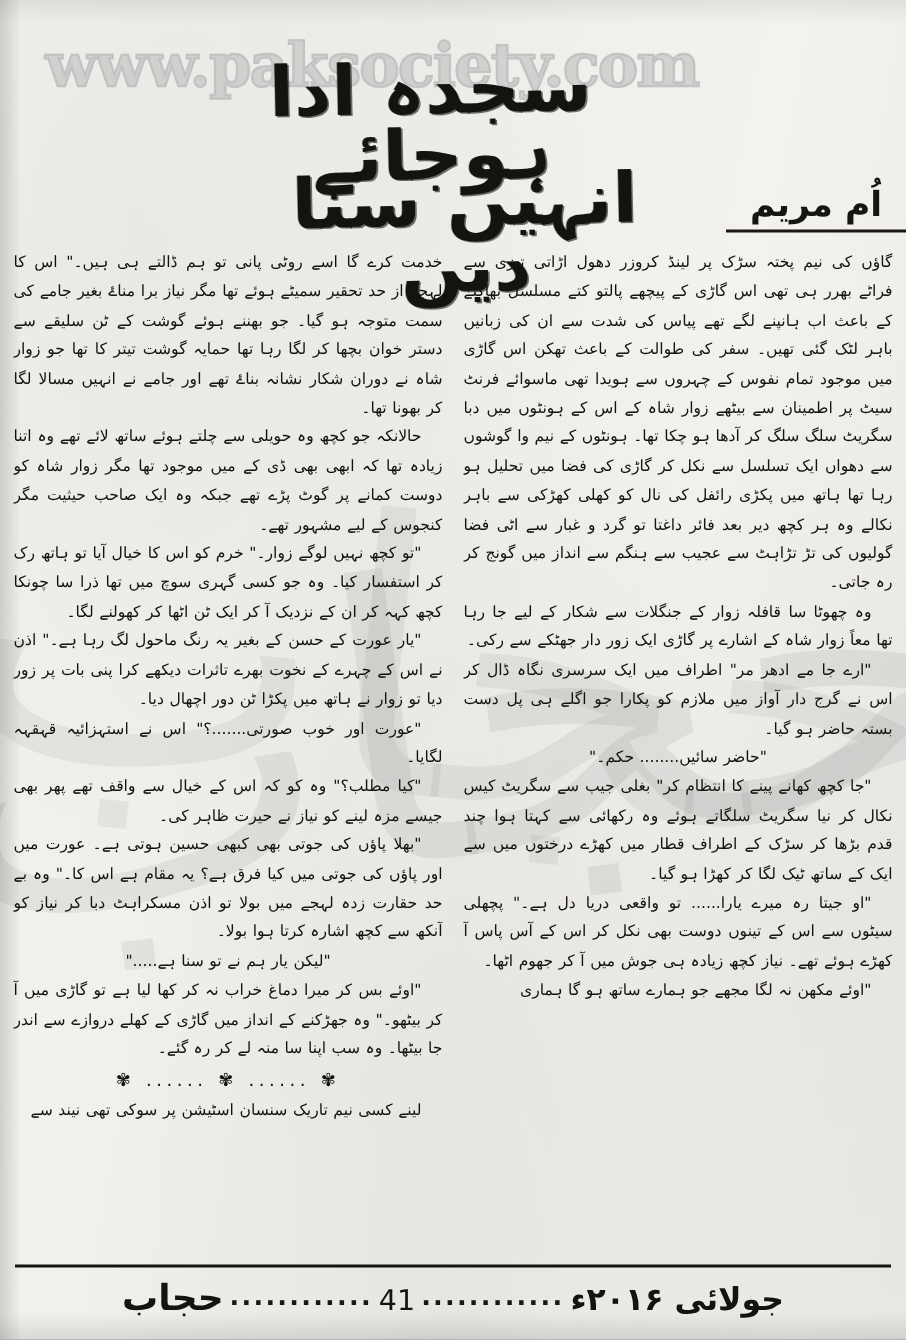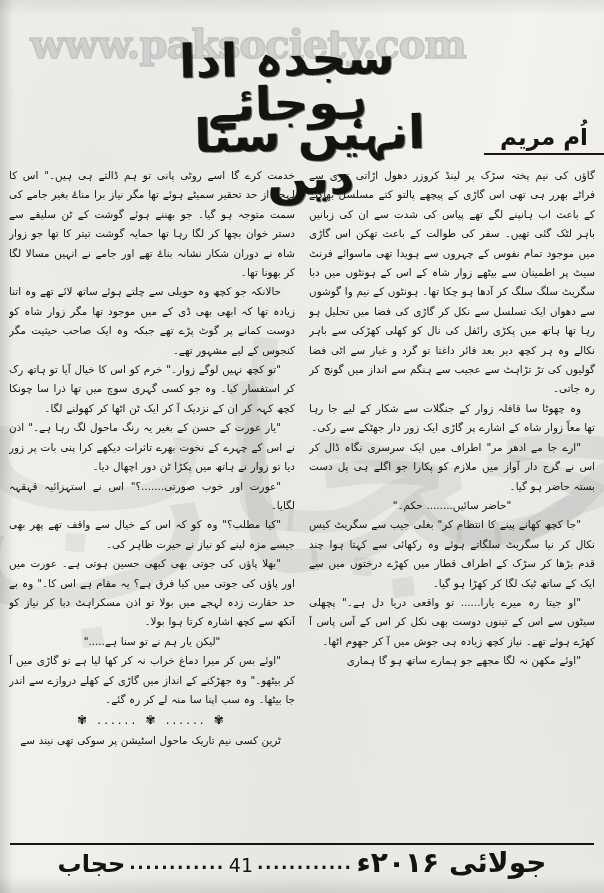--- a/index.html
+++ b/index.html
@@ -195,21 +195,21 @@
     position: relative;
     top: -3px;
   }
   .footer-page {
     font-size: 19px;
     direction: ltr;
     font-weight: normal;
     color: #15130f;
   }
   .footer-date {
-    font-size: 28px;
+    font-size: 21px;
     letter-spacing: -0.5px;
   }
 
   
   .scan-edge-left {
     position: absolute;
     top:0; bottom:0; left:0; width: 14px;
     background: linear-gradient(90deg, rgba(0,0,0,0.14), rgba(0,0,0,0));
     pointer-events:none; z-index: 5;
   }
@@ -263,21 +263,21 @@
       <p>خدمت کرے گا اسے روٹی پانی تو ہم ڈالتے ہی ہیں۔" اس کا لہجہ از حد تحقیر سمیٹے ہوئے تھا مگر نیاز برا مناۓ بغیر جامے کی سمت متوجہ ہو گیا۔ جو بھننے ہوئے گوشت کے ٹن سلیقے سے دستر خوان بچھا کر لگا رہا تھا حمایہ گوشت تیتر کا تھا جو زوار شاہ نے دوران شکار نشانہ بناۓ تھے اور جامے نے انہیں مسالا لگا کر بھونا تھا۔</p>
       <p class="indent">حالانکہ جو کچھ وہ حویلی سے چلتے ہوئے ساتھ لائے تھے وہ اتنا زیادہ تھا کہ ابھی بھی ڈی کے میں موجود تھا مگر زوار شاہ کو دوست کمانے پر گوٹ پڑے تھے جبکہ وہ ایک صاحب حیثیت مگر کنجوس کے لیے مشہور تھے۔</p>
       <p class="indent">"تو کچھ نہیں لوگے زوار۔" خرم کو اس کا خیال آیا تو ہاتھ رک کر استفسار کیا۔ وہ جو کسی گہری سوچ میں تھا ذرا سا چونکا کچھ کہہ کر ان کے نزدیک آ کر ایک ٹن اٹھا کر کھولنے لگا۔</p>
       <p class="indent">"یار عورت کے حسن کے بغیر یہ رنگ ماحول لگ رہا ہے۔" اذن نے اس کے چہرے کے نخوت بھرے تاثرات دیکھے کرا پنی بات پر زور دیا تو زوار نے ہاتھ میں پکڑا ٹن دور اچھال دیا۔</p>
       <p class="indent">"عورت اور خوب صورتی.......؟" اس نے استہزائیہ قہقہہ لگایا۔</p>
       <p class="indent">"کیا مطلب؟" وہ کو کہ اس کے خیال سے واقف تھے پھر بھی جیسے مزہ لینے کو نیاز نے حیرت ظاہر کی۔</p>
       <p class="indent">"بھلا پاؤں کی جوتی بھی کبھی حسین ہوتی ہے۔ عورت میں اور پاؤں کی جوتی میں کیا فرق ہے؟ یہ مقام ہے اس کا۔" وہ بے حد حقارت زدہ لہجے میں بولا تو اذن مسکراہٹ دبا کر نیاز کو آنکھ سے کچھ اشارہ کرتا ہوا بولا۔</p>
       <p class="center">"لیکن یار ہم نے تو سنا ہے....."</p>
       <p class="indent">"اوئے بس کر میرا دماغ خراب نہ کر کھا لیا ہے تو گاڑی میں آ کر بیٹھو۔" وہ جھڑکنے کے انداز میں گاڑی کے کھلے دروازے سے اندر جا بیٹھا۔ وہ سب اپنا سا منہ لے کر رہ گئے۔</p>
       <div class="ornament">✾ ...... ✾ ...... ✾</div>
-      <p class="indent">ٹرین کسی نیم تاریک ماحول اسٹیشن پر سوکی تھی نیند سے</p>
+      <p class="indent">لینے کسی نیم تاریک سنسان اسٹیشن پر سوکی تھی نیند سے</p>
     </div>
 
   </div>
 
   <div class="footer-rule"></div>
   <div class="footer">
     <span class="footer-inner">
       <span class="footer-date">جولائی ۲۰۱۶ء</span>
       <span class="footer-dots">............</span>
       <span class="footer-page">41</span>

